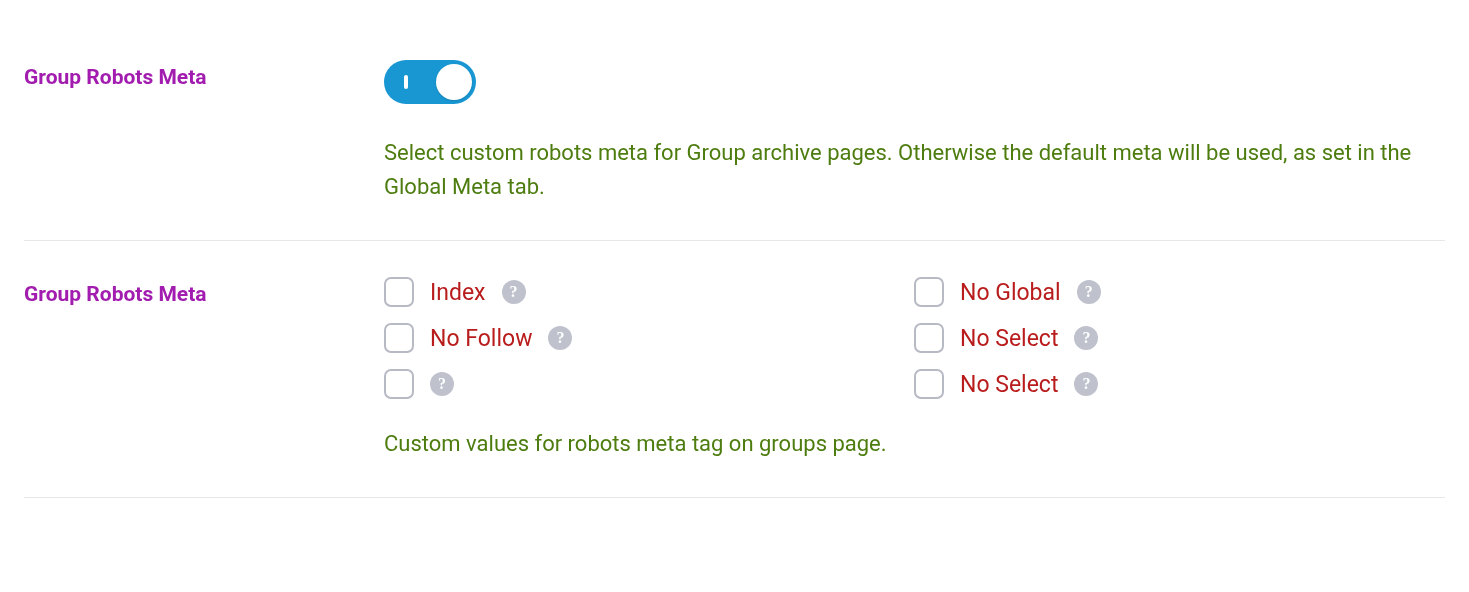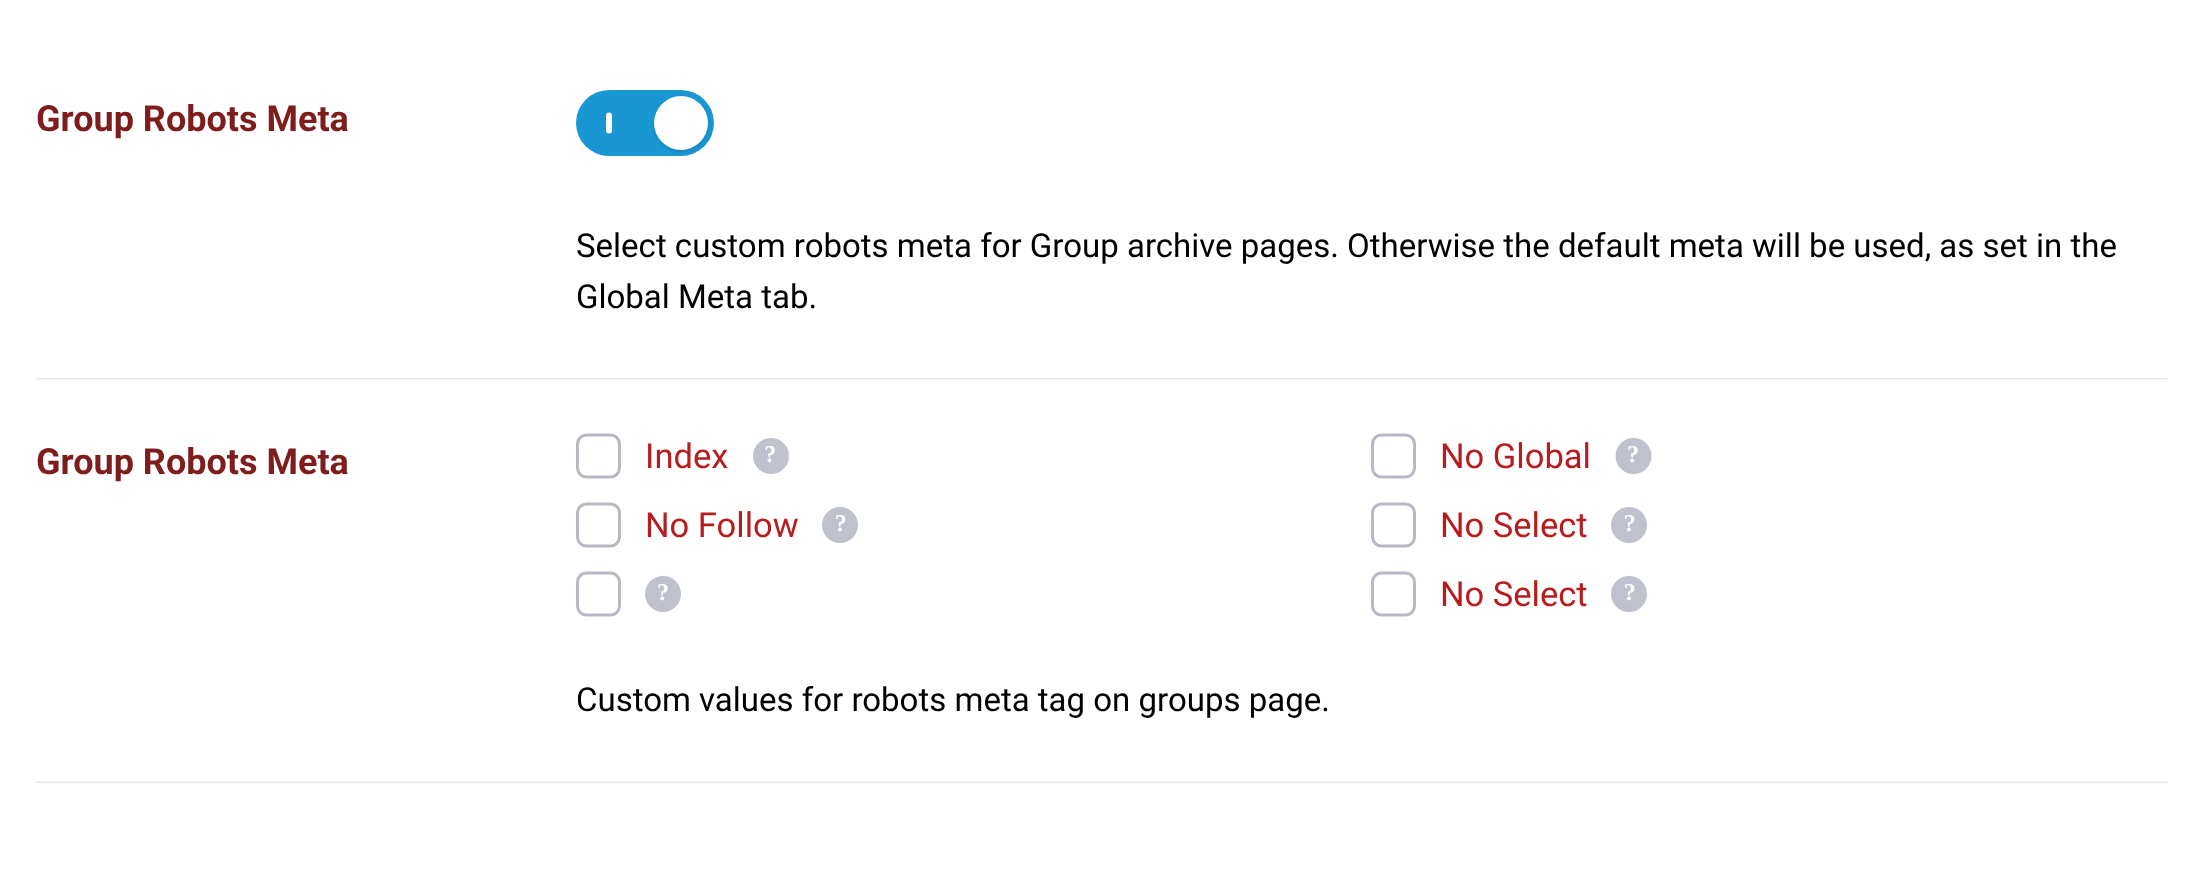--- a/index.html
+++ b/index.html
@@ -13,23 +13,23 @@
   }
   .setting-row {
     display: flex;
     align-items: flex-start;
     padding: 12px 0 36px 0;
     border-bottom: 1px solid #e7e7e9;
   }
   .setting-row:last-child { border-bottom: 1px solid #e7e7e9; }
   .label-col {
     flex: 0 0 360px;
-    font-size: 24px;
+    font-size: 21px;
     font-weight: 700;
-    color: #7f1d1d;
+    color: #a21caf;
     padding-top: 4px;
     line-height: 1.3;
   }
   .control-col {
     flex: 1 1 auto;
     max-width: 1060px;
   }
   .toggle {
     position: relative;
     width: 92px;
@@ -53,23 +53,23 @@
     position: absolute;
     right: 4px;
     top: 4px;
     width: 36px;
     height: 36px;
     background: #fff;
     border-radius: 50%;
     box-shadow: 0 1px 2px rgba(0,0,0,0.15);
   }
   .desc {
-    margin-top: 40px;
+    margin-top: 28px;
     font-size: 22px;
-    color: #000000;
+    color: #4d7c0f;
     line-height: 1.55;
     max-width: 1040px;
   }
   .checkbox-grid {
     display: grid;
     grid-template-columns: 530px 1fr;
     row-gap: 16px;
     column-gap: 0;
     margin-top: 0;
   }

